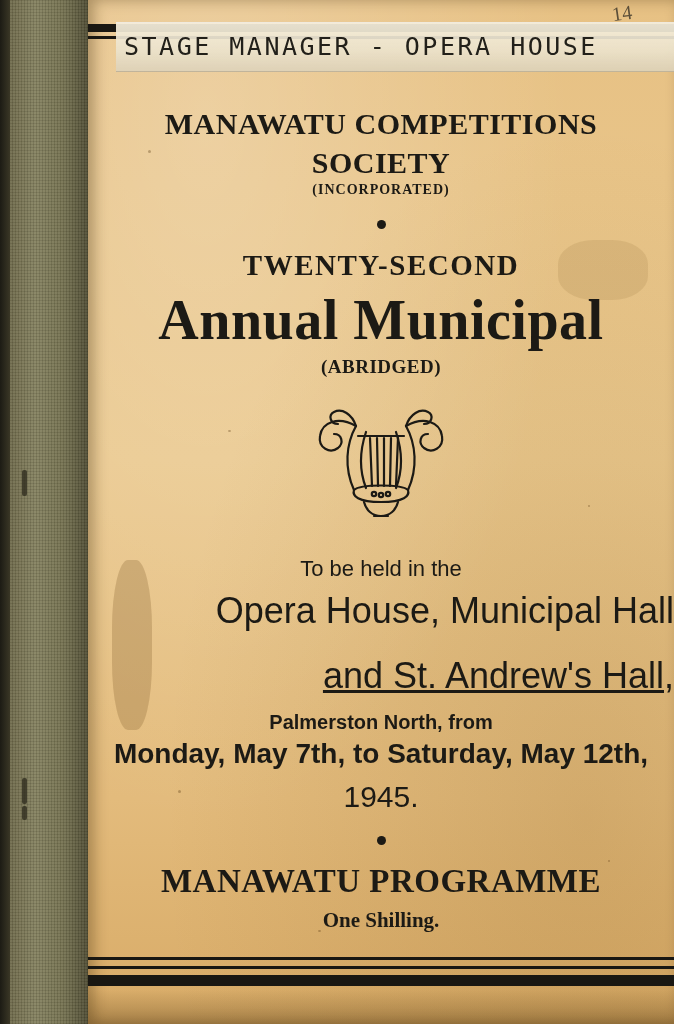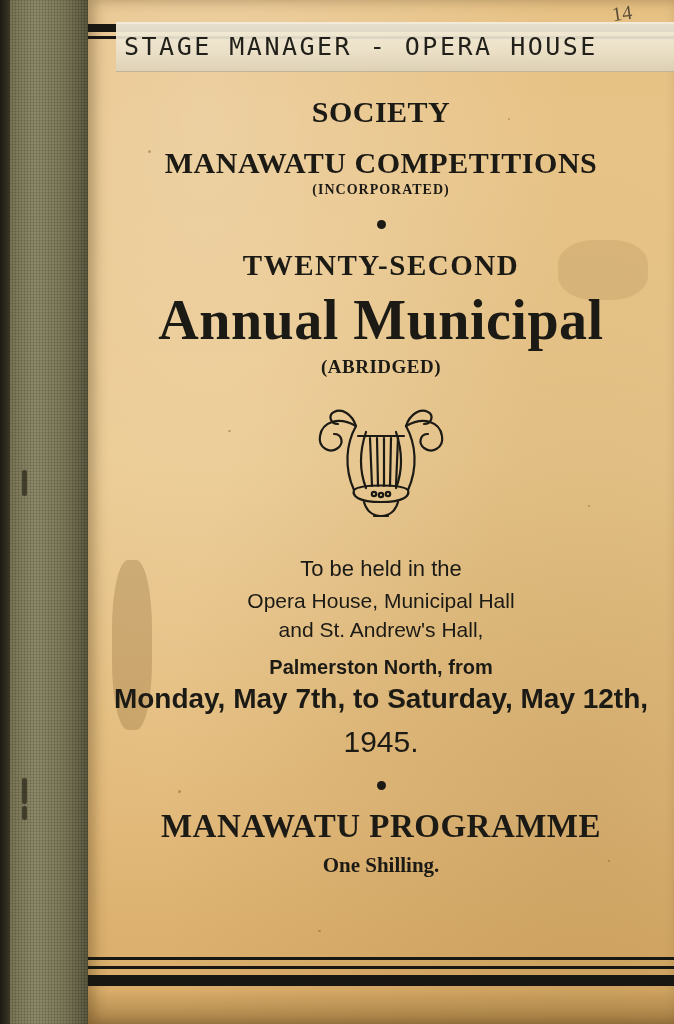--- a/index.html
+++ b/index.html
@@ -165,23 +165,24 @@
     width: 190px; height: 130px;
   }
 
   .held-in {
     font-family: "Liberation Sans", sans-serif;
     font-size: 22px;
     margin-top: 30px;
   }
   .venue {
     font-family: "Liberation Sans", sans-serif;
-    font-size: 21px;
+    font-size: 36px;
     line-height: 1.28;
     margin-top: 6px;
+    text-align: right;
   }
   .city {
     font-family: "Liberation Sans", sans-serif;
     font-weight: bold;
     font-size: 20px;
     margin-top: 12px;
   }
   .dates {
     font-family: "Liberation Sans", sans-serif;
     font-weight: bold;
@@ -267,22 +268,22 @@
       <div class="rule thin"></div>
     </div>
 
     <div class="tape">
       <div class="tape-text">STAGE MANAGER - OPERA HOUSE</div>
     </div>
     <div class="corner-num">14</div>
 
     <div class="content">
 
+      <div class="society">MANAWATU COMPETITIONS</div>
       <div class="society" style="margin-top:2px;">SOCIETY</div>
-      <div class="society">MANAWATU COMPETITIONS</div>
       <div class="incorporated">(INCORPORATED)</div>
 
       <div class="dot"></div>
 
       <div class="twenty-second">TWENTY-SECOND</div>
       <div class="annual-festival">Annual Municipal</div>
       <div class="abridged">(ABRIDGED)</div>
 
       
       <svg class="lyre" viewBox="0 0 190 130">
@@ -312,21 +313,21 @@
           <path d="M78 110 C80 118 86 124 95 124 C104 124 110 118 112 110"></path>
           <path d="M88 124 L102 124"></path>
           <circle cx="88" cy="102" r="2.2"></circle>
           <circle cx="95" cy="103" r="2.2"></circle>
           <circle cx="102" cy="102" r="2.2"></circle>
         </g>
       </svg>
 
       <div class="held-in">To be held in the</div>
       <div class="venue">Opera House, Municipal Hall</div>
-      <div class="venue" style="margin-top:2px;">and St. Andrew's Hall,</div>
+      <div class="venue" style="margin-top:19px;text-decoration:underline;">and St. Andrew's Hall,</div>
       <div class="city">Palmerston North, from</div>
       <div class="dates">Monday, May 7th, to Saturday, May 12th,</div>
       <div class="year">1945.</div>
 
       <div class="dot2"></div>
 
       <div class="official">MANAWATU PROGRAMME</div>
       <div class="price">One Shilling.</div>
     </div>
 

